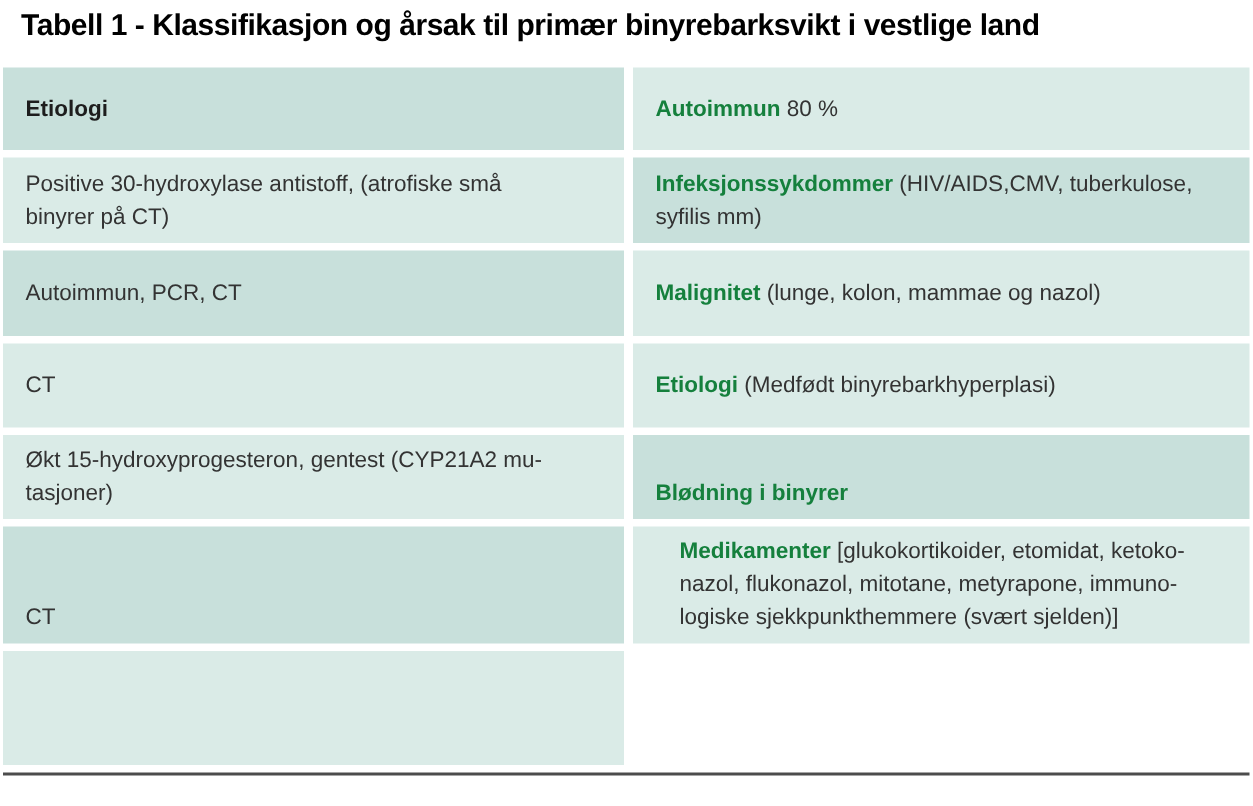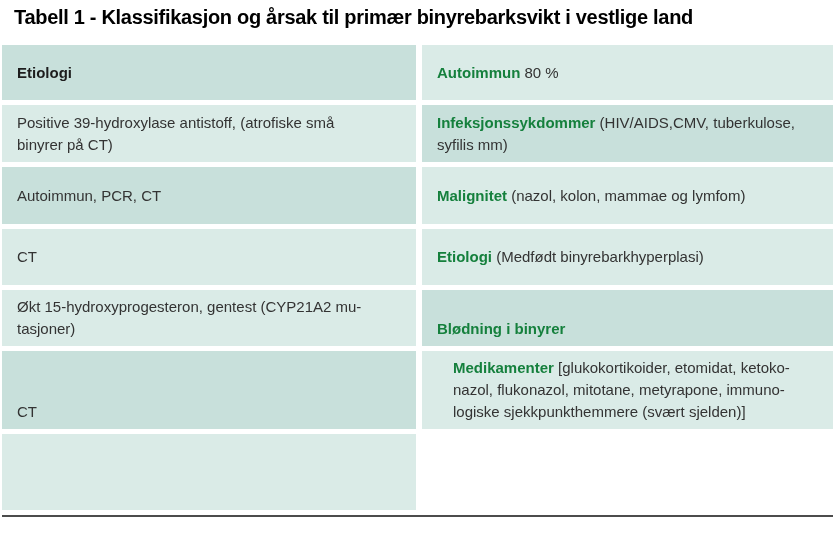--- a/index.html
+++ b/index.html
@@ -76,34 +76,34 @@
   <div class="etable">
 
     <div class="cell dark hdr h48">
       <p>Etiologi</p>
     </div>
 
     <div class="cell light h55">
       <p><b>Autoimmun</b><span> 80 %</span></p>
     </div>
     <div class="cell light h55">
-      <p>Positive 39-hydroxylase antistoff, (atrofiske små
+      <p>Positive 30-hydroxylase antistoff, (atrofiske små
 binyrer på CT)</p>
     </div>
 
     <div class="cell dark h57">
       <p><b>Infeksjonssykdommer</b><span> (HIV/AIDS,CMV, tuberkulose,
 syfilis mm)</span></p>
     </div>
     <div class="cell dark h57">
       <p>Autoimmun, PCR, CT</p>
     </div>
 
     <div class="cell light h49">
-      <p><b>Malignitet</b><span> (nazol, kolon, mammae og lymfom)</span></p>
+      <p><b>Malignitet</b><span> (lunge, kolon, mammae og nazol)</span></p>
     </div>
     <div class="cell light h49">
       <p>CT</p>
     </div>
 
 
     <div class="cell light h56">
       <p><b>Etiologi</b><span> (Medfødt binyrebarkhyperplasi)</span></p>
     </div>
     <div class="cell light h56">

